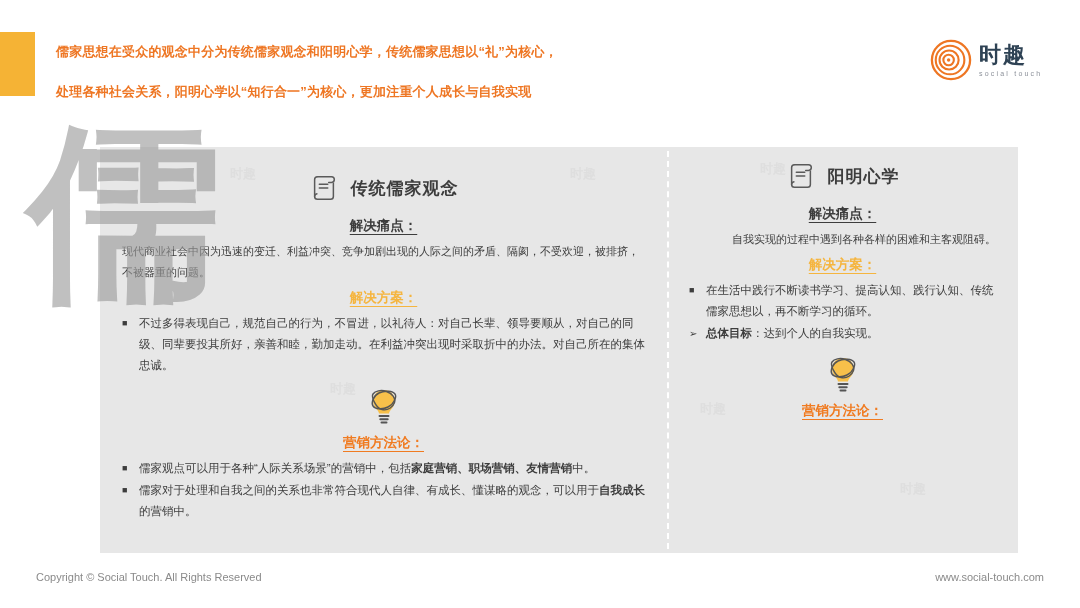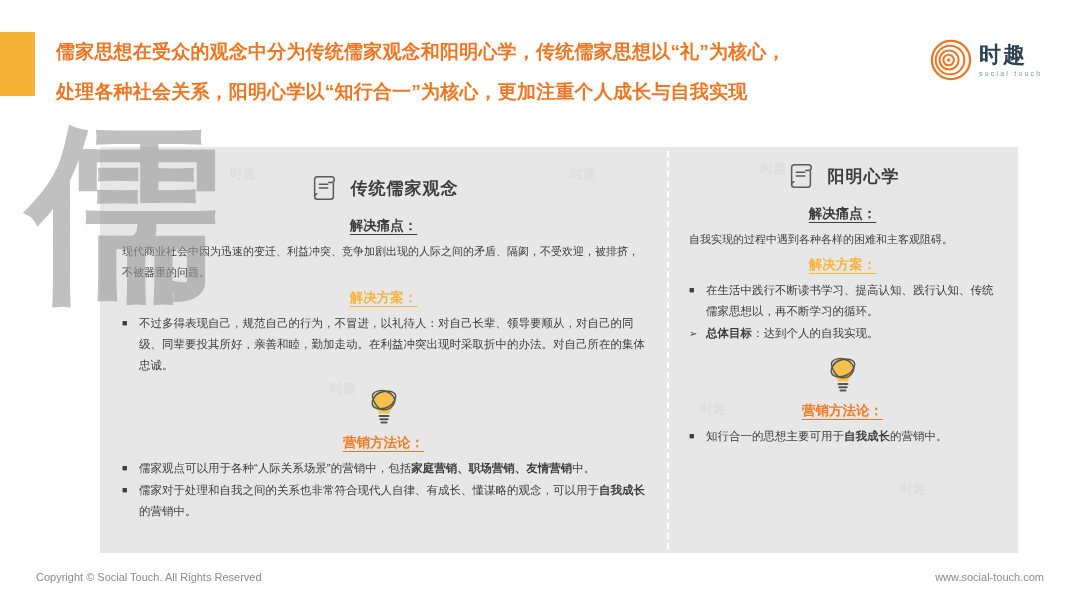--- a/index.html
+++ b/index.html
@@ -31,21 +31,21 @@
     width: 35px;
     height: 64px;
     background: #F5B335;
   }
   .headline {
     position: absolute;
     left: 56px;
     top: 32px;
     width: 880px;
     color: #EE7623;
-    font-size: 19px;
+    font-size: 13px;
     font-weight: bold;
     line-height: 40px;
     letter-spacing: 0.2px;
   }
   .headline .l2 { display: block; }
 
   
   .brand {
     position: absolute;
     right: 30px;
@@ -151,21 +151,21 @@
 
   
   .para {
     font-size: 11px;
     color: #3d3d3d;
     line-height: 21px;
     margin: 2px 0 0 0;
     position: relative;
     z-index: 4;
   }
-  .col-right .para { text-align: left; }
+  .col-right .para { text-align: right; }
 
   ul.blist {
     list-style: none;
     margin: 2px 0 0 0;
     padding: 0;
     position: relative;
     z-index: 4;
   }
   ul.blist li {
     font-size: 11.5px;
@@ -328,23 +328,20 @@
 <svg viewBox="0 0 40 42" fill="none" xmlns="http://www.w3.org/2000/svg">
   <path d="M20 4c-6.1 0-11 4.7-11 10.6 0 3.9 2 6.7 3.9 8.9 1.2 1.4 1.9 2.6 2.1 4.1h10c.2-1.5.9-2.7 2.1-4.1C29 21.3 31 18.5 31 14.6 31 8.7 26.1 4 20 4z" fill="#F7C04A"></path>
   <path d="M9 8c2-3 8-4.5 13.5-2.5S32 12 30.5 16.5 24 25 18 23.5 7 11 9 8z" stroke="#555" stroke-width="1.4" fill="none"></path>
   <path d="M31 8c2 3-1 10-7 13s-13 2-15-1-0-10 6-13 14-2 16 1z" stroke="#555" stroke-width="1.4" fill="none"></path>
   <rect x="14.5" y="29" width="11" height="2" rx="1" fill="#555"></rect>
   <rect x="15.3" y="32.3" width="9.4" height="2" rx="1" fill="#555"></rect>
   <rect x="16.5" y="35.6" width="7" height="2" rx="1" fill="#555"></rect>
 </svg>
         </div>
         <div class="sub-head orange">营销方法论：</div>
-        <ul class="blist">
-          <li class="sq"><span class="">知行合一的思想主要可用于</span><span class="b">自我成长</span><span class="">的营销中。</span></li>
-        </ul>
       </div>
   </div>
 
   <div class="wm" style="left:230px; top:165px;">时趣</div>
   <div class="wm" style="left:570px; top:165px;">时趣</div>
   <div class="wm" style="left:760px; top:160px;">时趣</div>
   <div class="wm" style="left:330px; top:380px;">时趣</div>
   <div class="wm" style="left:700px; top:400px;">时趣</div>
   <div class="wm" style="left:900px; top:480px;">时趣</div>
 

